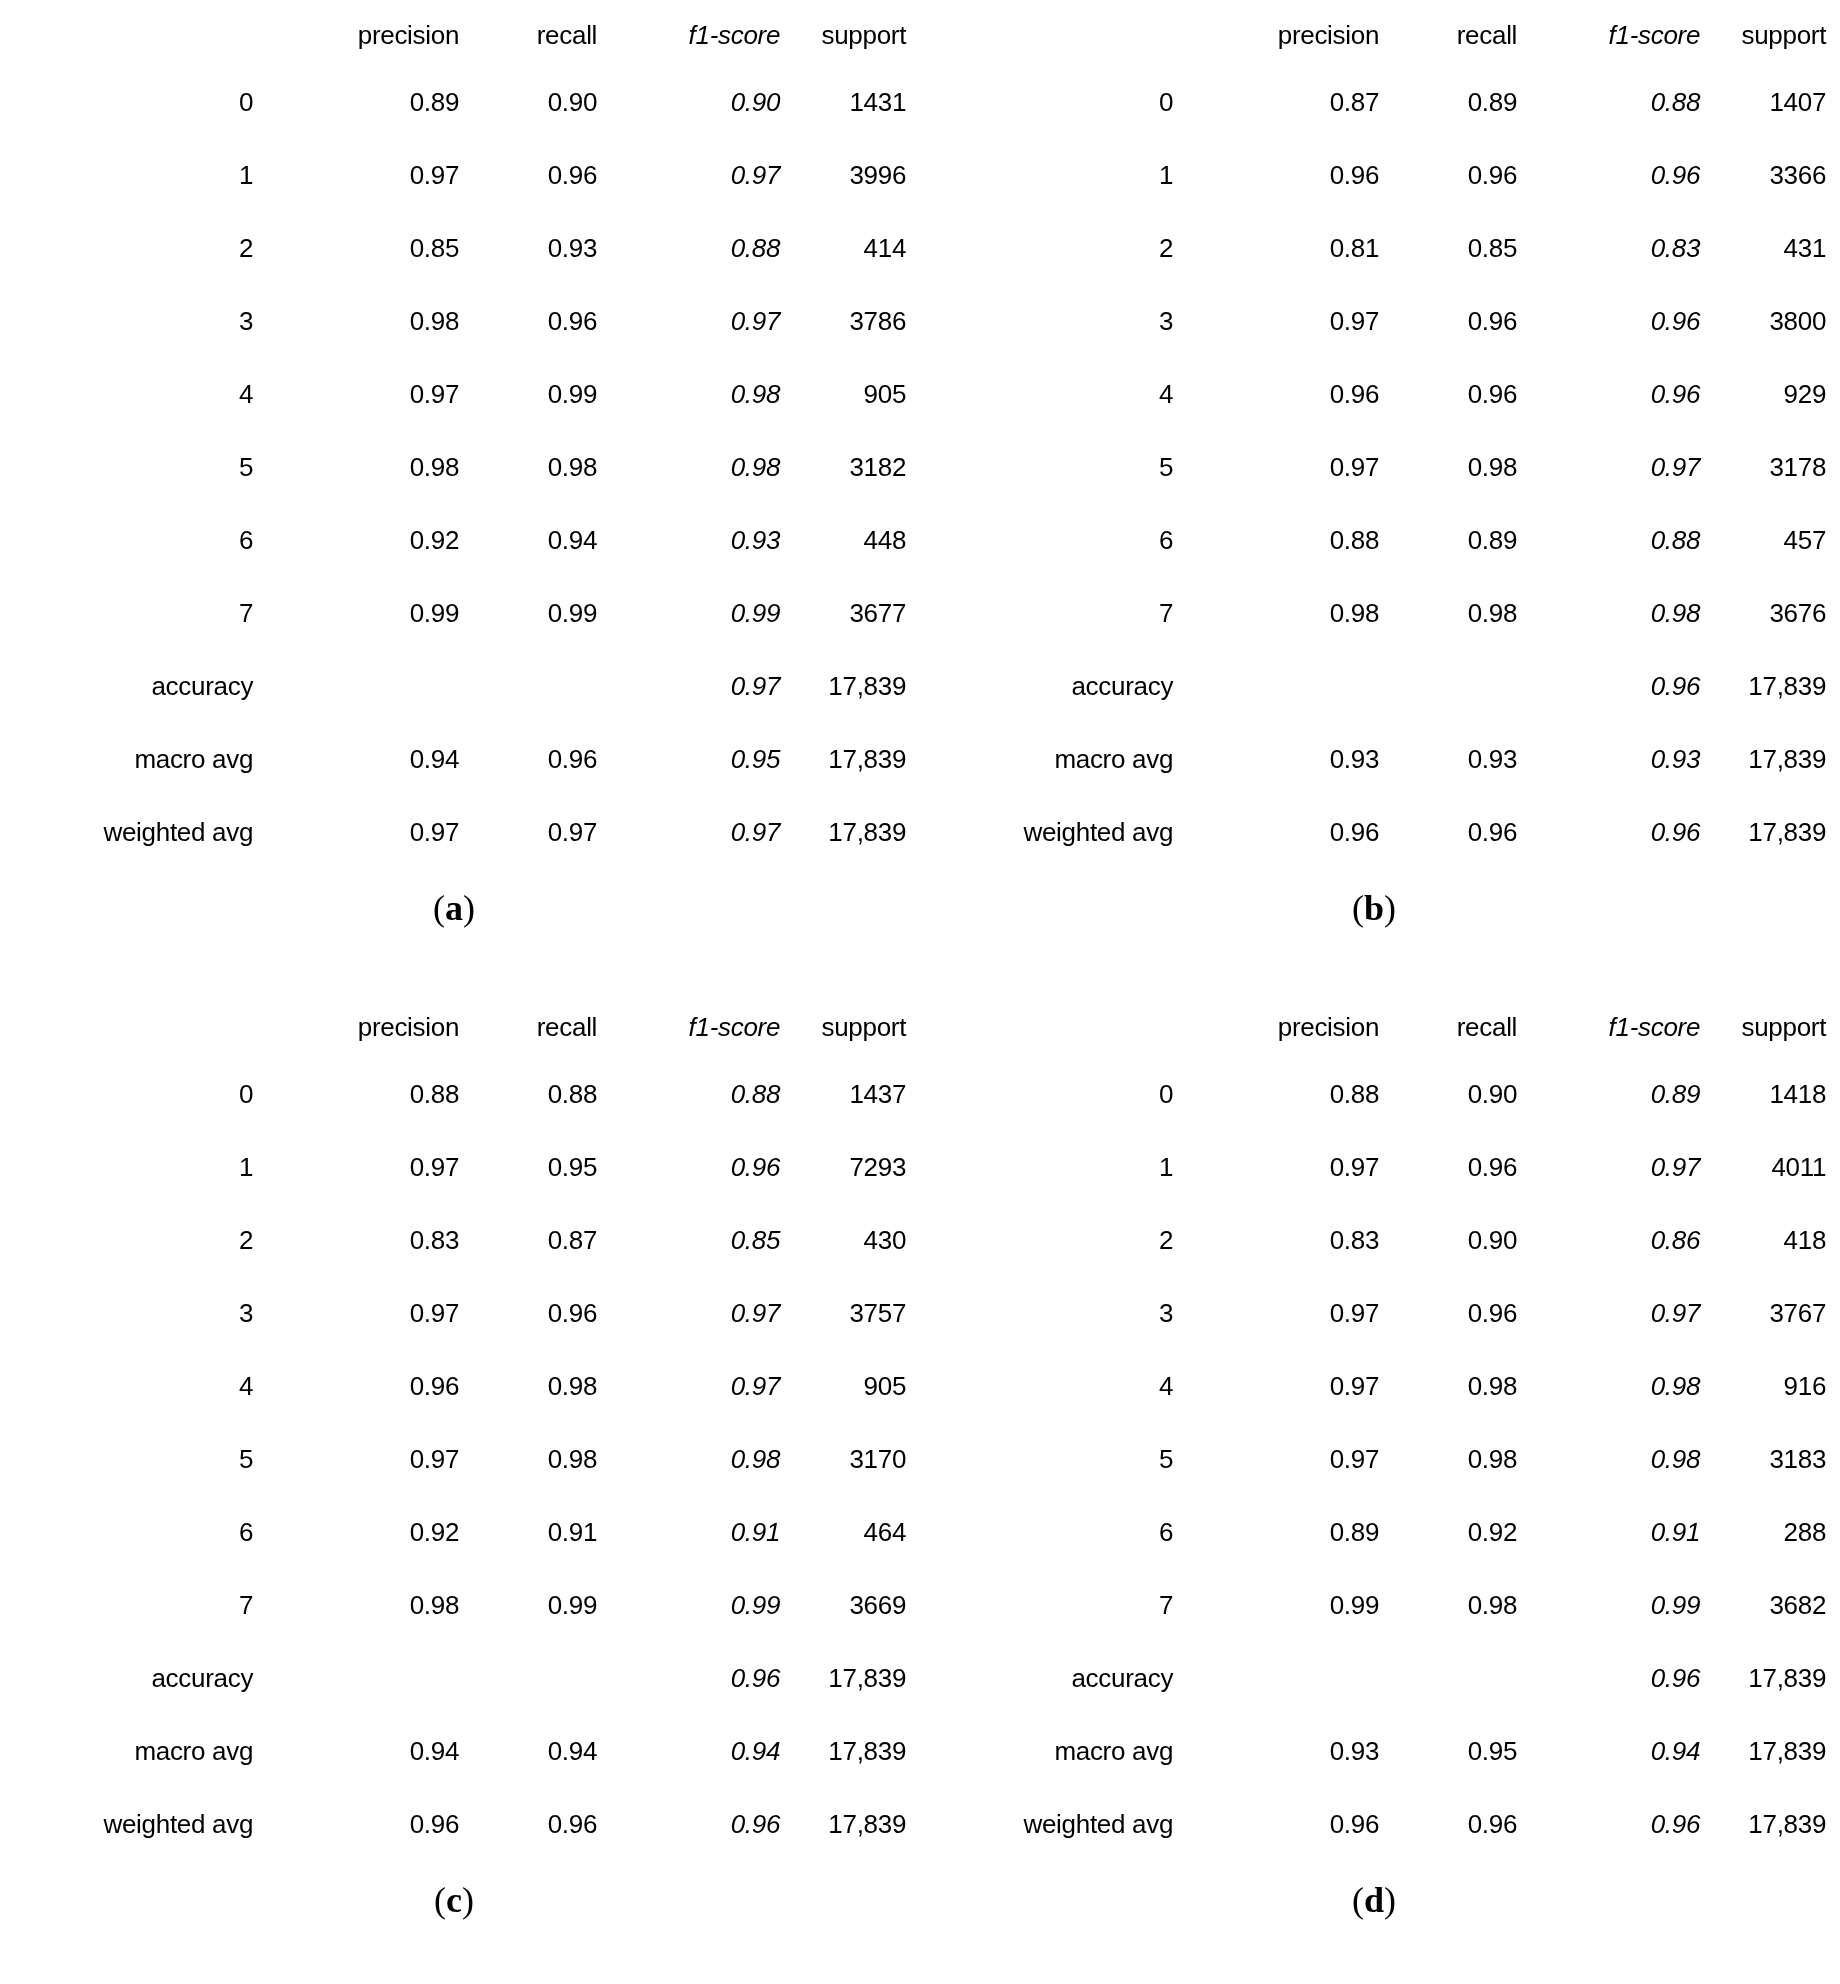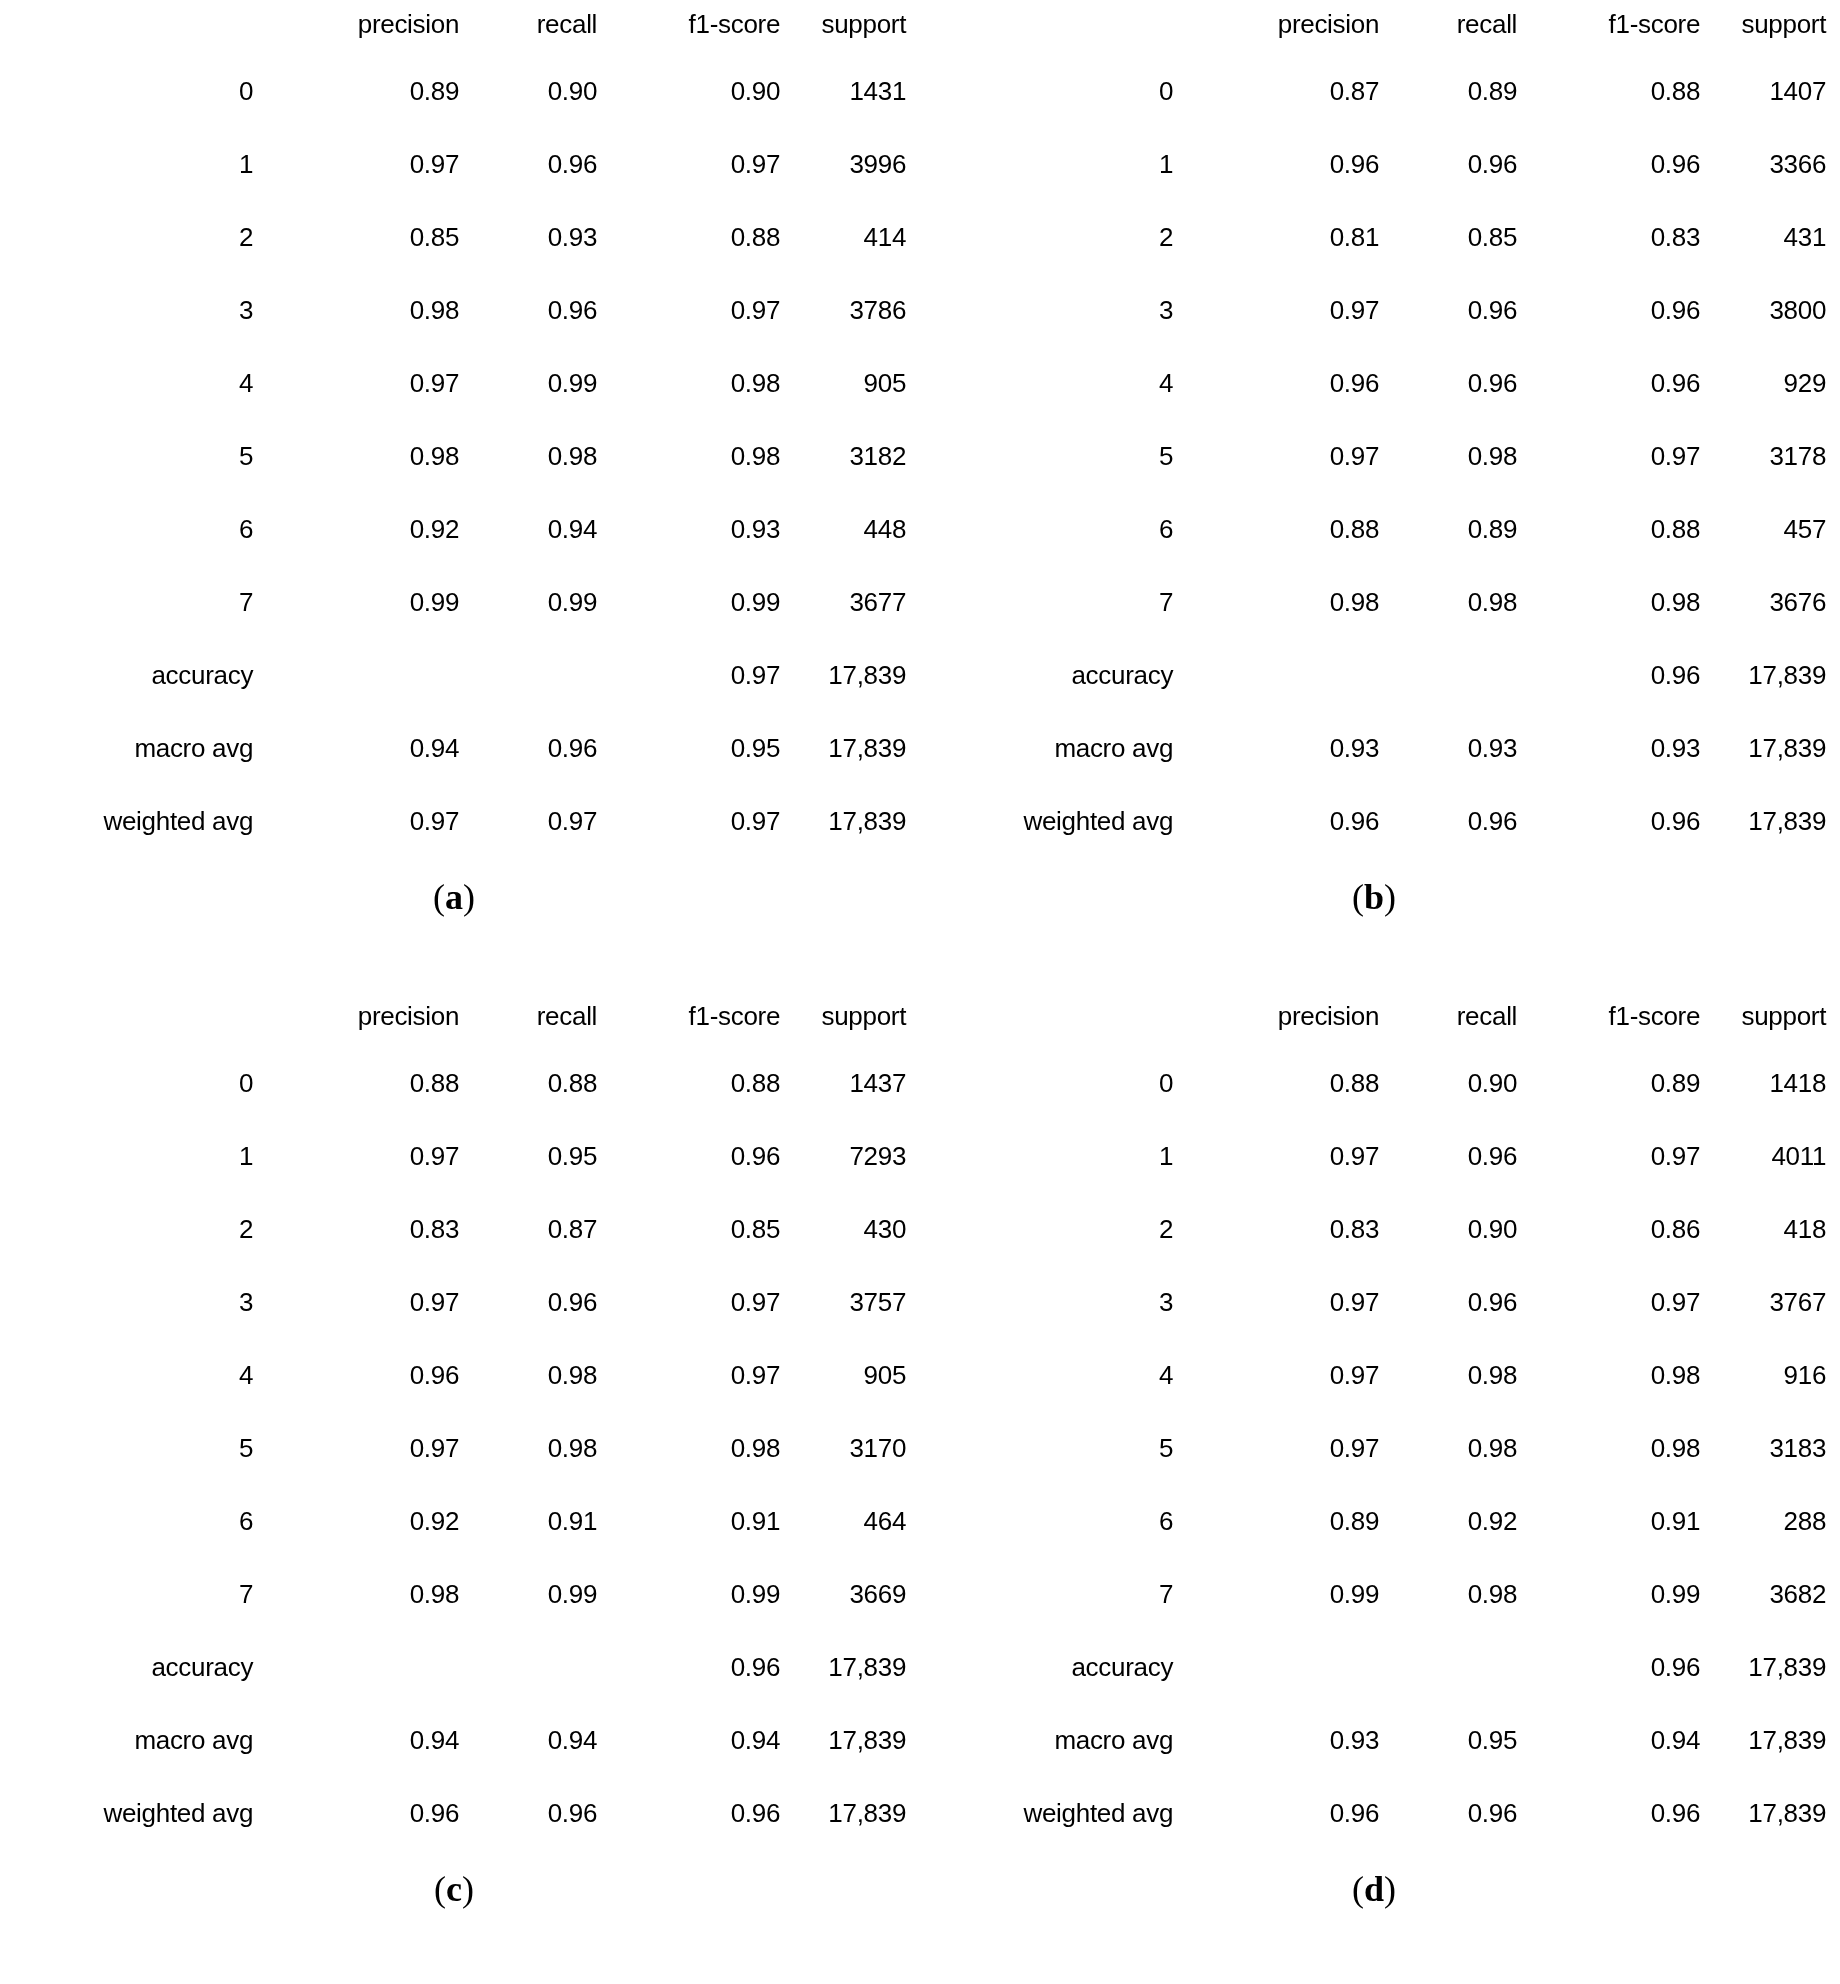--- a/index.html
+++ b/index.html
@@ -12,21 +12,21 @@
     height: 1985px;
     background: #ffffff;
     color: #000000;
     font-family: "Liberation Sans", "DejaVu Sans", sans-serif;
     display: grid;
     grid-template-columns: 920px 920px;
     grid-template-rows: 992px 992px;
   }
   .panel {
     box-sizing: border-box;
-    padding-top: 5px;
+    padding-top: 16px;
     overflow: hidden;
   }
   table.rpt {
     border-collapse: collapse;
     table-layout: fixed;
     margin-left: 5.1px;
     letter-spacing: -0.3px;
   }
   table.rpt th, table.rpt td {
     font-size: 26px;
@@ -41,21 +41,21 @@
     vertical-align: top;
     padding-top: 3.9px;
   }
   table.rpt tbody th, table.rpt tbody td {
     height: 73px;
     vertical-align: middle;
   }
   .c0 { width: 248px; }
   .c1 { width: 206px; }
   .c2 { width: 138px; }
-  .c3 { width: 183px; }
+  .c3 { width: 183px; font-style: italic; }
   .c4 { width: 126px; }
   .caption {
     width: 908px;
     text-align: center;
     margin-top: 14px;
     font-family: "Liberation Serif", "DejaVu Serif", serif;
     font-size: 36px;
     line-height: 51px;
   }
   .caption .paren  { font-weight: 400; }

